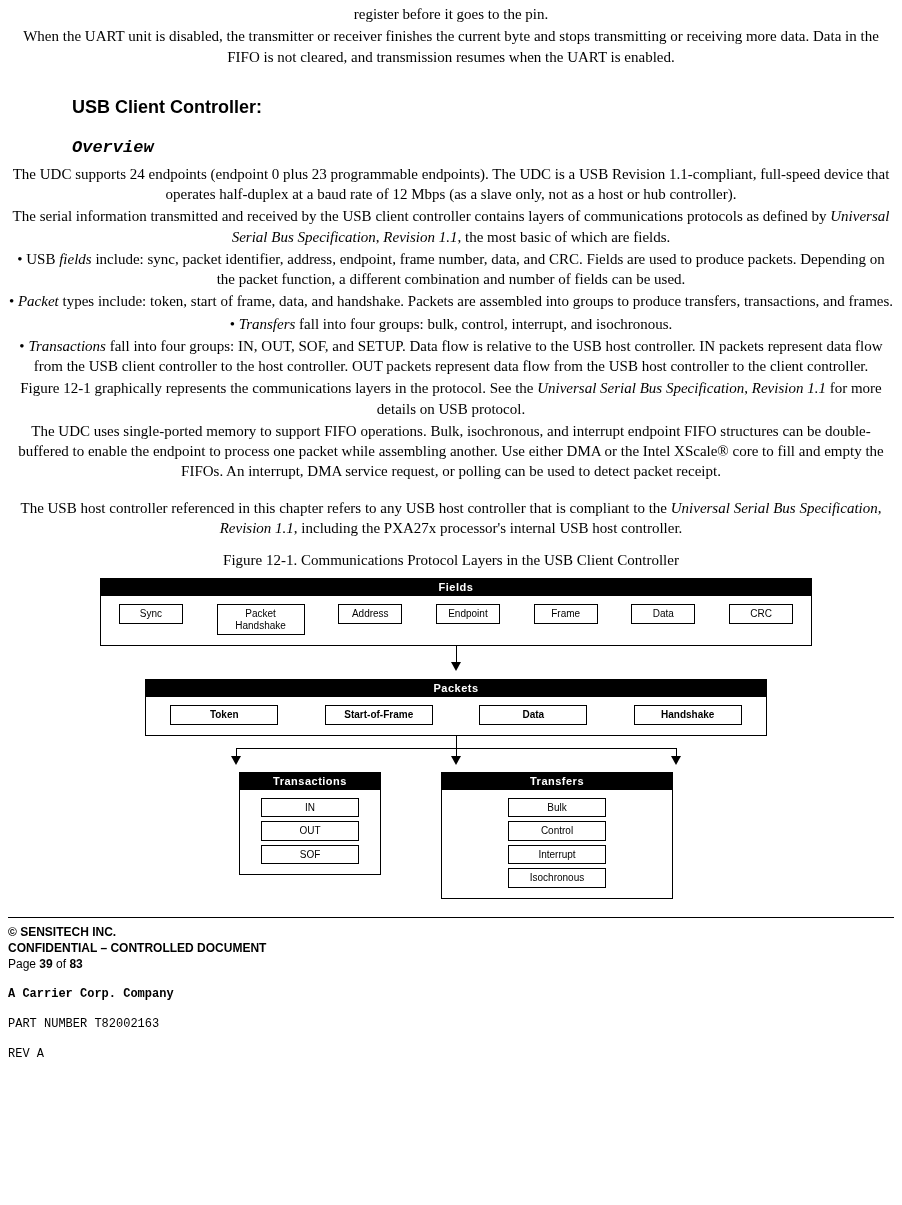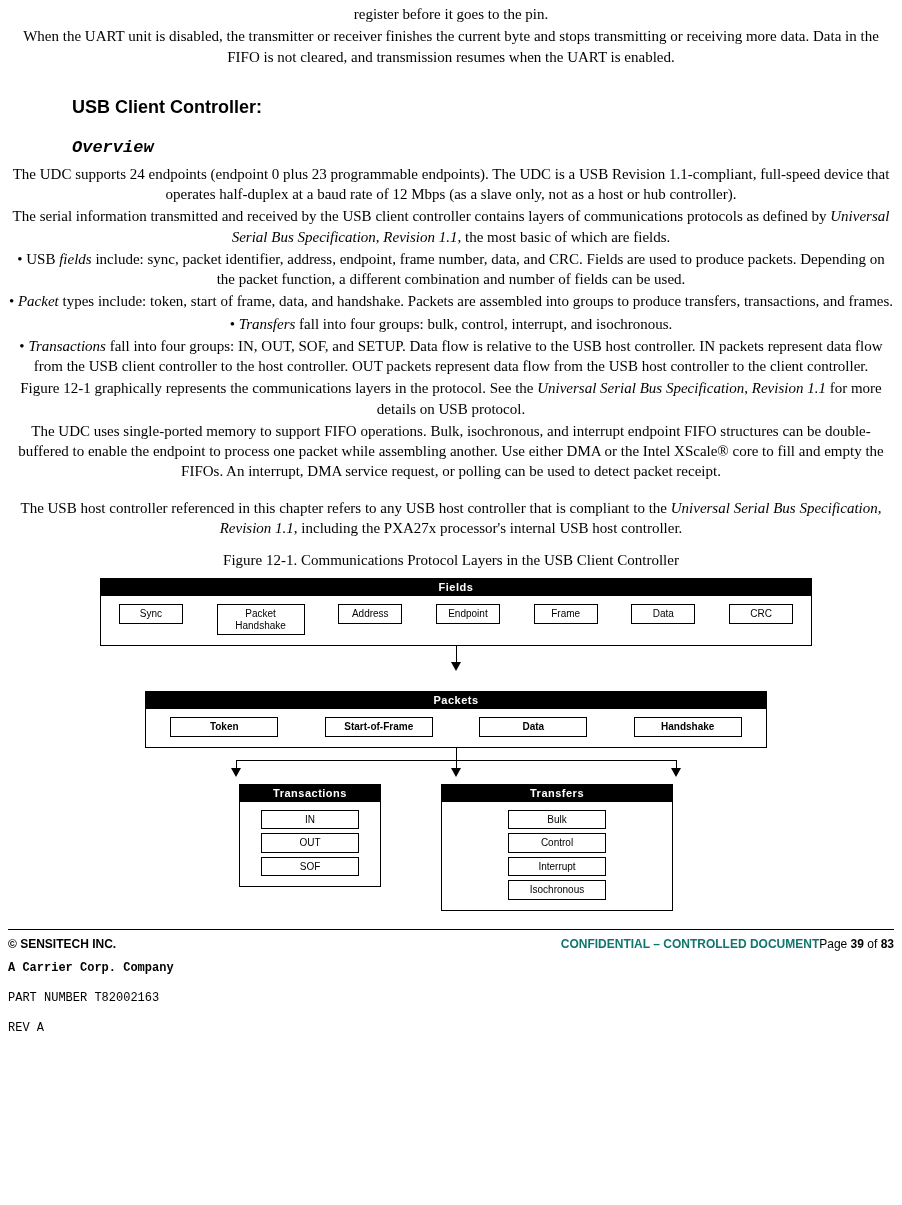--- a/index.html
+++ b/index.html
@@ -45,21 +45,21 @@
     letter-spacing: 0.5px;
   }
   .layer-outer {
     border: 1px solid #000;
     display: flex;
     flex-direction: column;
     align-items: stretch;
     padding-bottom: 10px;
   }
   .fields-outer { width: 710px; }
-  .packets-outer { width: 620px; margin-top: 20px;}
+  .packets-outer { width: 620px; margin-top: 8px;}
   .boxes-row {
     display: flex;
     justify-content: space-around;
     align-items: flex-start;
     padding: 8px 8px 0 8px;
     gap: 14px;
   }
   .small-box {
     border: 1px solid #000;
     font-family: Arial, Helvetica, sans-serif;
@@ -123,24 +123,25 @@
   hr.footer-rule {
     border: none;
     border-top: 1px solid #000;
     margin: 18px 0 6px 0;
   }
   .footer-line1 {
     font-family: Arial, Helvetica, sans-serif;
     font-size: 12px;
     display: flex;
     justify-content: space-between;
-    margin-bottom: 8px;
+    margin-bottom: 14px;
+    flex-direction: column;
   }
   .footer-left { font-weight: bold; }
-  .footer-mid { font-weight: bold; color: #0f766e; text-align:right; flex:1;}
+  .footer-mid { font-weight: bold; color: #000000; text-align:left; flex:1;}
   .footer-right { }
   .footer-block {
     font-family: Liberation Mono, monospace;
     font-size: 12px;
     margin-bottom: 14px;
   }
   .footer-block.bold { font-weight: bold; }
   em.ti { font-style: italic; }
   .center-col { display:flex; flex-direction:column; align-items:center;}
 </style>

